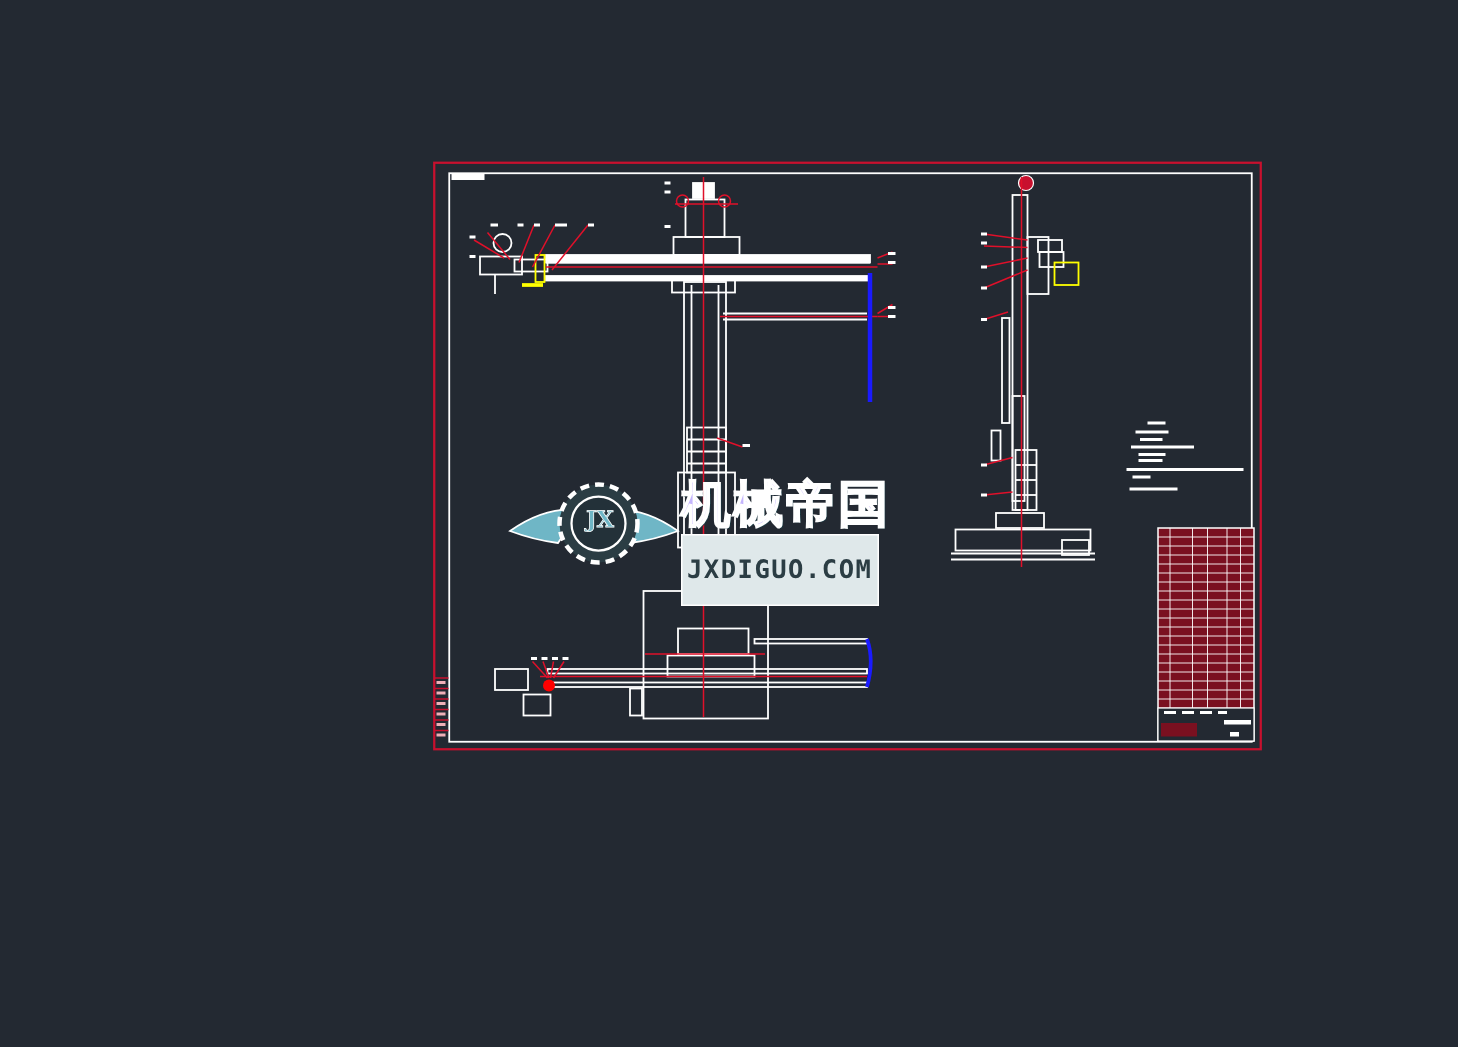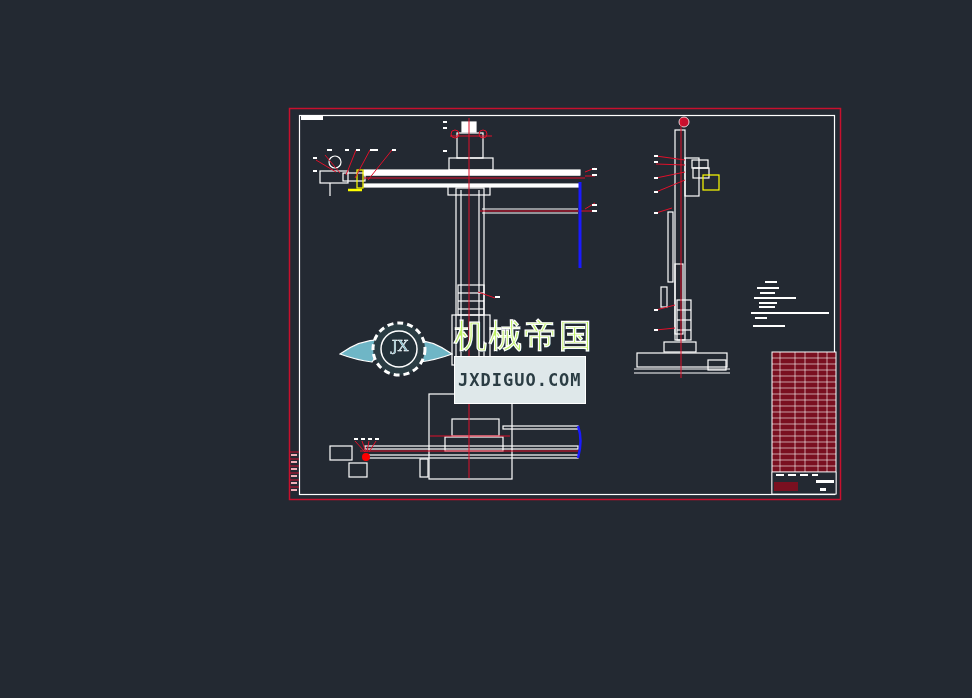--- a/index.html
+++ b/index.html
@@ -1,24 +1,24 @@
 <!DOCTYPE html>
 <html><head>
 <meta charset="utf-8">
 <style>
   html,body{margin:0;padding:0;}
   body{width:972px;height:698px;background:#232932;position:relative;overflow:hidden;font-family:"DejaVu Sans",sans-serif;}
   #canvas{position:absolute;left:0;top:0;width:972px;height:698px;}
   .wm{position:absolute;left:338px;top:316px;width:300px;height:66px;}
-  .wm-cn{position:absolute;left:116px;top:2px;font-size:33px;font-weight:normal;letter-spacing:2px;color:#bef264;
+  .wm-cn{position:absolute;left:116px;top:2px;font-size:33px;font-weight:bold;letter-spacing:2px;color:#c4b5fd;
     -webkit-text-stroke:1.2px #ffffff;text-shadow:1px 1px 0 #1a3a44;font-family:"DejaVu Sans",sans-serif;line-height:36px;white-space:nowrap;}
   .wm-en{position:absolute;left:116px;top:40px;height:20px;padding:13px 3px;background:#dfe8ea;border:1px solid #fff;
     font-family:"DejaVu Sans Mono",monospace;font-weight:bold;font-size:17px;line-height:20px;color:#2b3d44;letter-spacing:1px;white-space:nowrap;}
   .wm-badge{position:absolute;left:34px;top:3px;width:56px;height:56px;}
-  .wm-jx{position:absolute;left:0;top:18px;width:56px;text-align:center;font-family:"DejaVu Serif",serif;font-weight:normal;font-size:15px;color:#6fb6c6;-webkit-text-stroke:0.5px #fff;}
+  .wm-jx{position:absolute;left:0;top:18px;width:56px;text-align:center;font-family:"DejaVu Serif",serif;font-weight:bold;font-size:15px;color:#6fb6c6;-webkit-text-stroke:0.5px #fff;}
 </style>
 </head>
 <body>
 
 <svg id="canvas" viewBox="0 0 972 698" xmlns="http://www.w3.org/2000/svg">
 
   <g>
     <rect x="289.5" y="108.5" width="551" height="391" fill="none" stroke="#c8102e" stroke-width="1.5"></rect>
     <rect x="299.5" y="115.5" width="535" height="379" fill="none" stroke="#ffffff" stroke-width="1.2"></rect>
 

